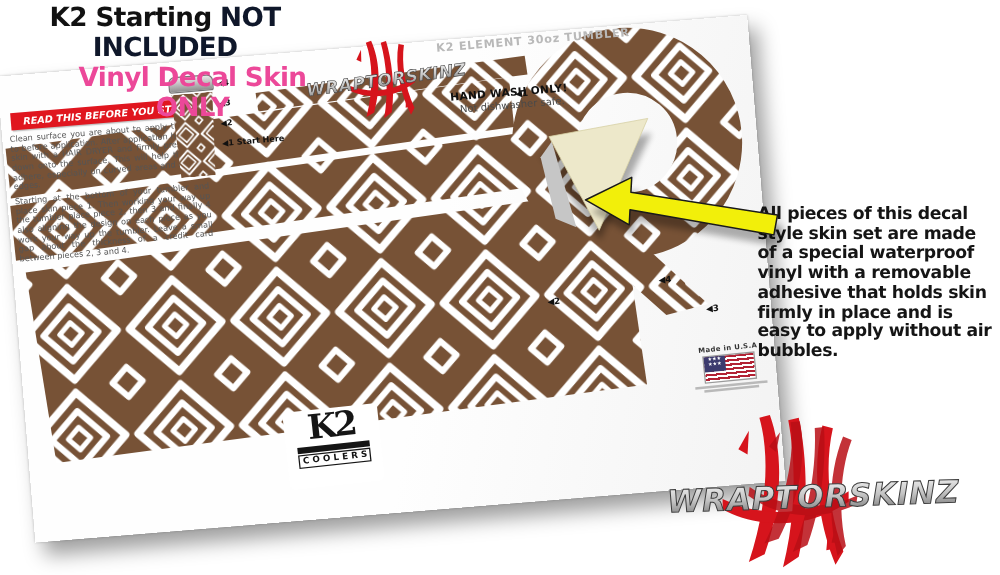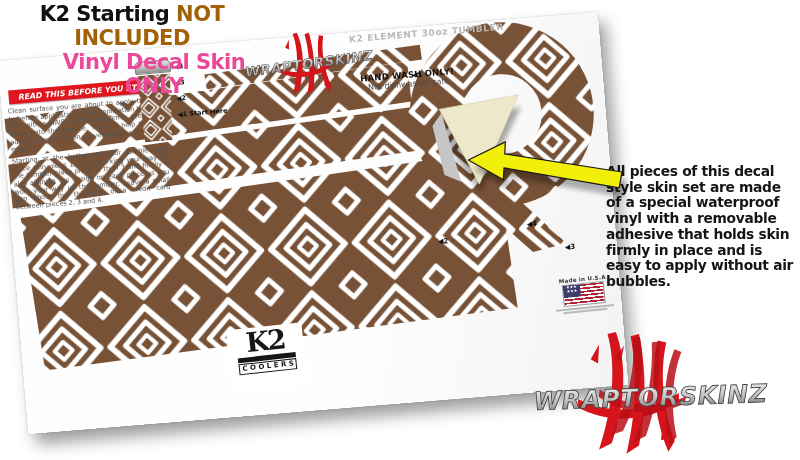--- a/index.html
+++ b/index.html
@@ -2,21 +2,21 @@
 <html><head>
 <meta charset="utf-8">
 <style>
   * { margin:0; padding:0; box-sizing:border-box; }
   body { font-family:"DejaVu Sans", sans-serif; background:#fff; }
   .page { position:relative; width:800px; height:460px; background:#fff; overflow:hidden; }
 
   
   .header { position:absolute; left:4px; top:2px; width:256px; text-align:center; z-index:6; }
   .header .l1 { font-size:21px; font-weight:bold; color:#111; letter-spacing:-0.5px; }
-  .header .l1 .red { color:#a16207; }
+  .header .l1 .red { color:#0f172a; }
   .header .l2 { font-size:21px; font-weight:bold; color:#ec4899; letter-spacing:-0.5px;margin-left:44px; }
 
   
   .sheet { position:absolute; left:12px; top:36px; width:602px; height:374px;
            transform:rotate(-4.7deg); background:linear-gradient(105deg,#fefefe 55%,#f3f3f3);
            box-shadow:7px 11px 16px rgba(0,0,0,.38), 0 0 2px rgba(0,0,0,.25); z-index:1; }
   .sheet > * { position:absolute; }
 
   svg.pieces { left:0; top:0; width:602px; height:374px; }
 

